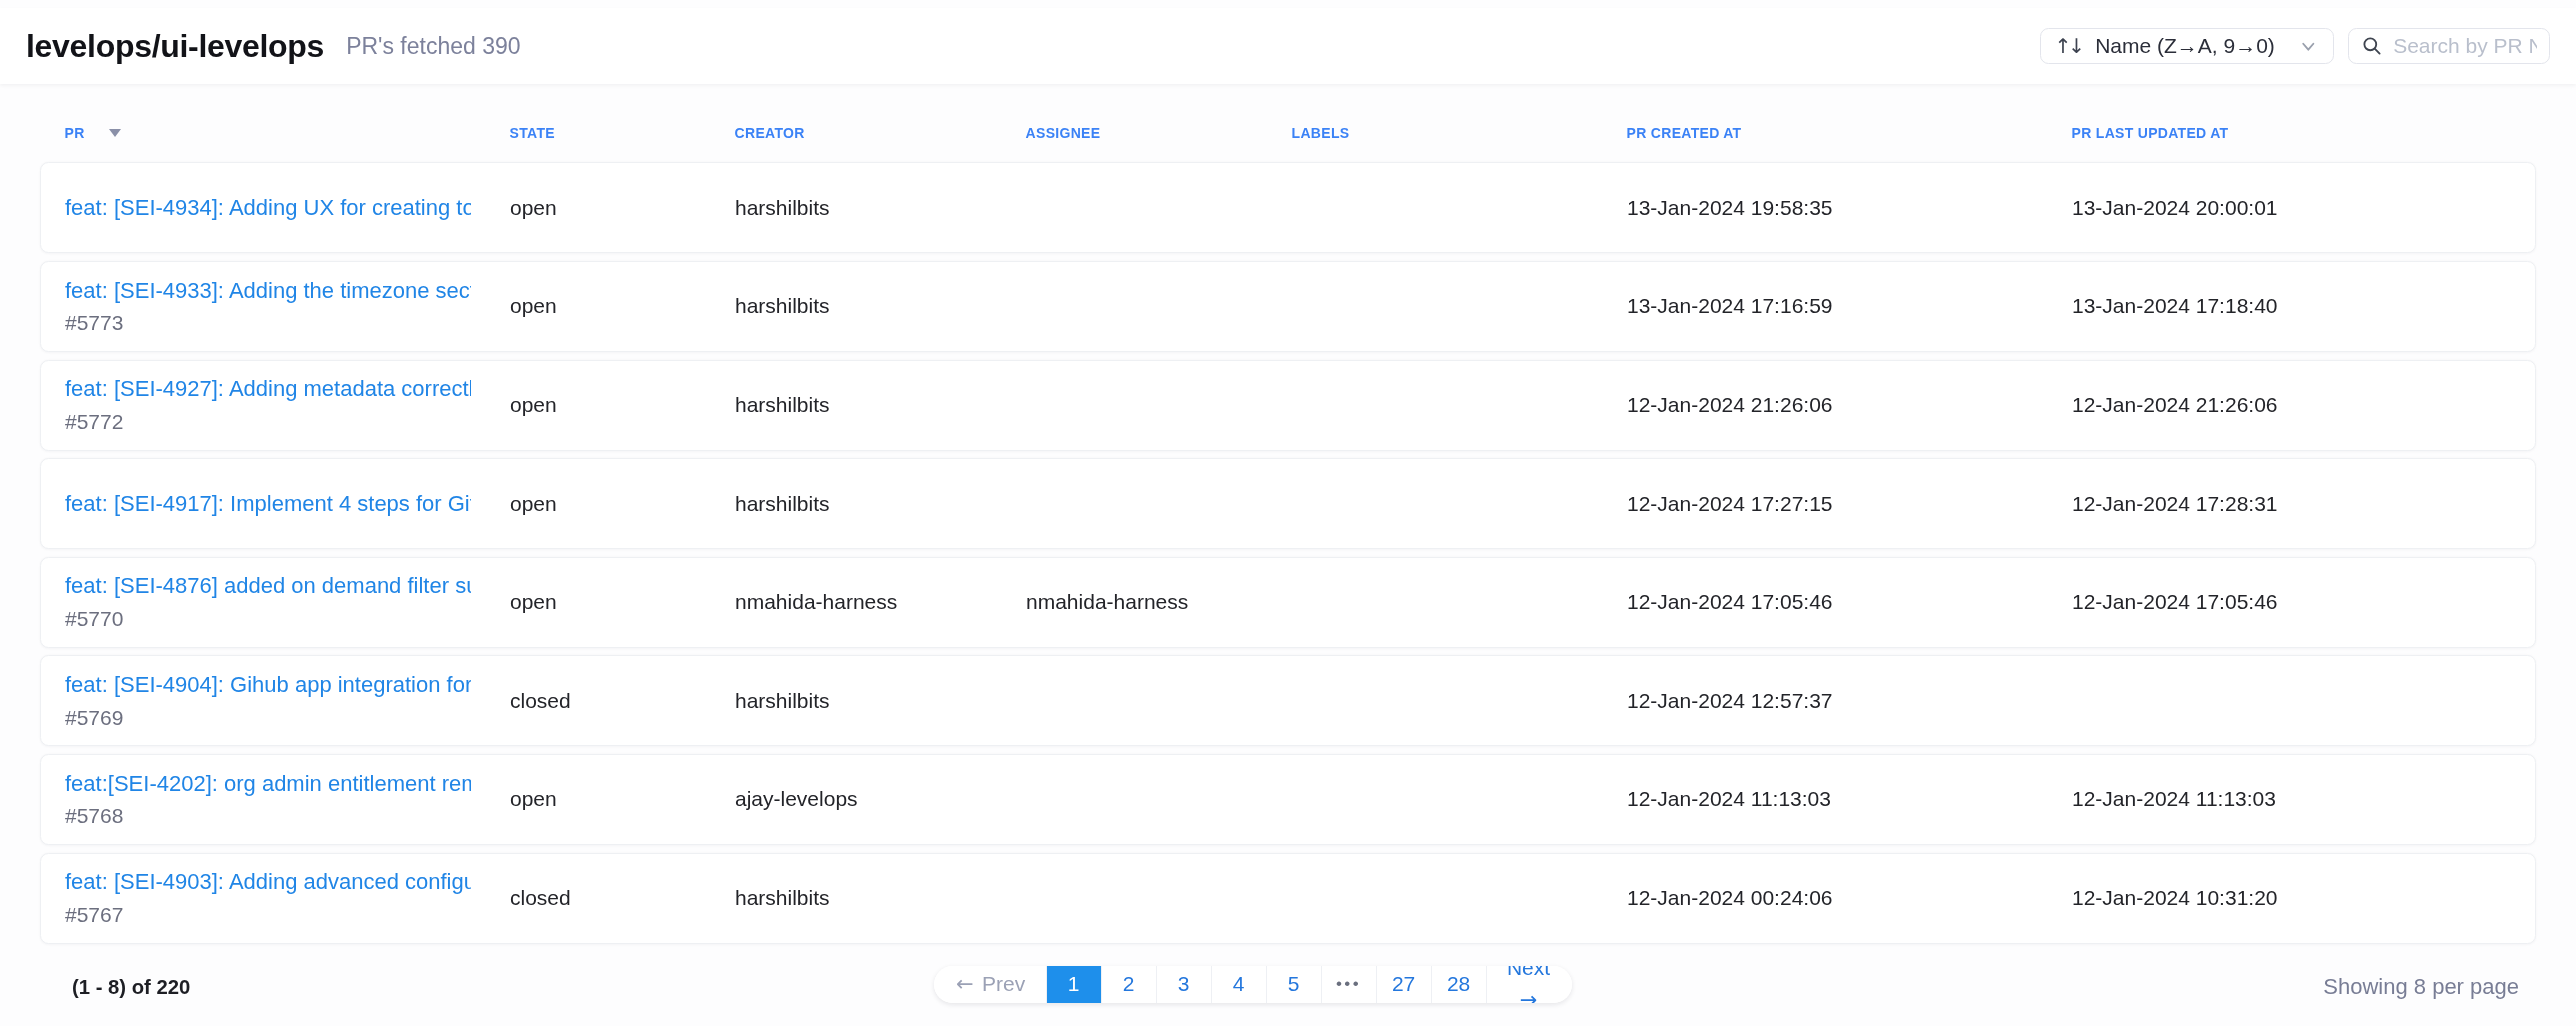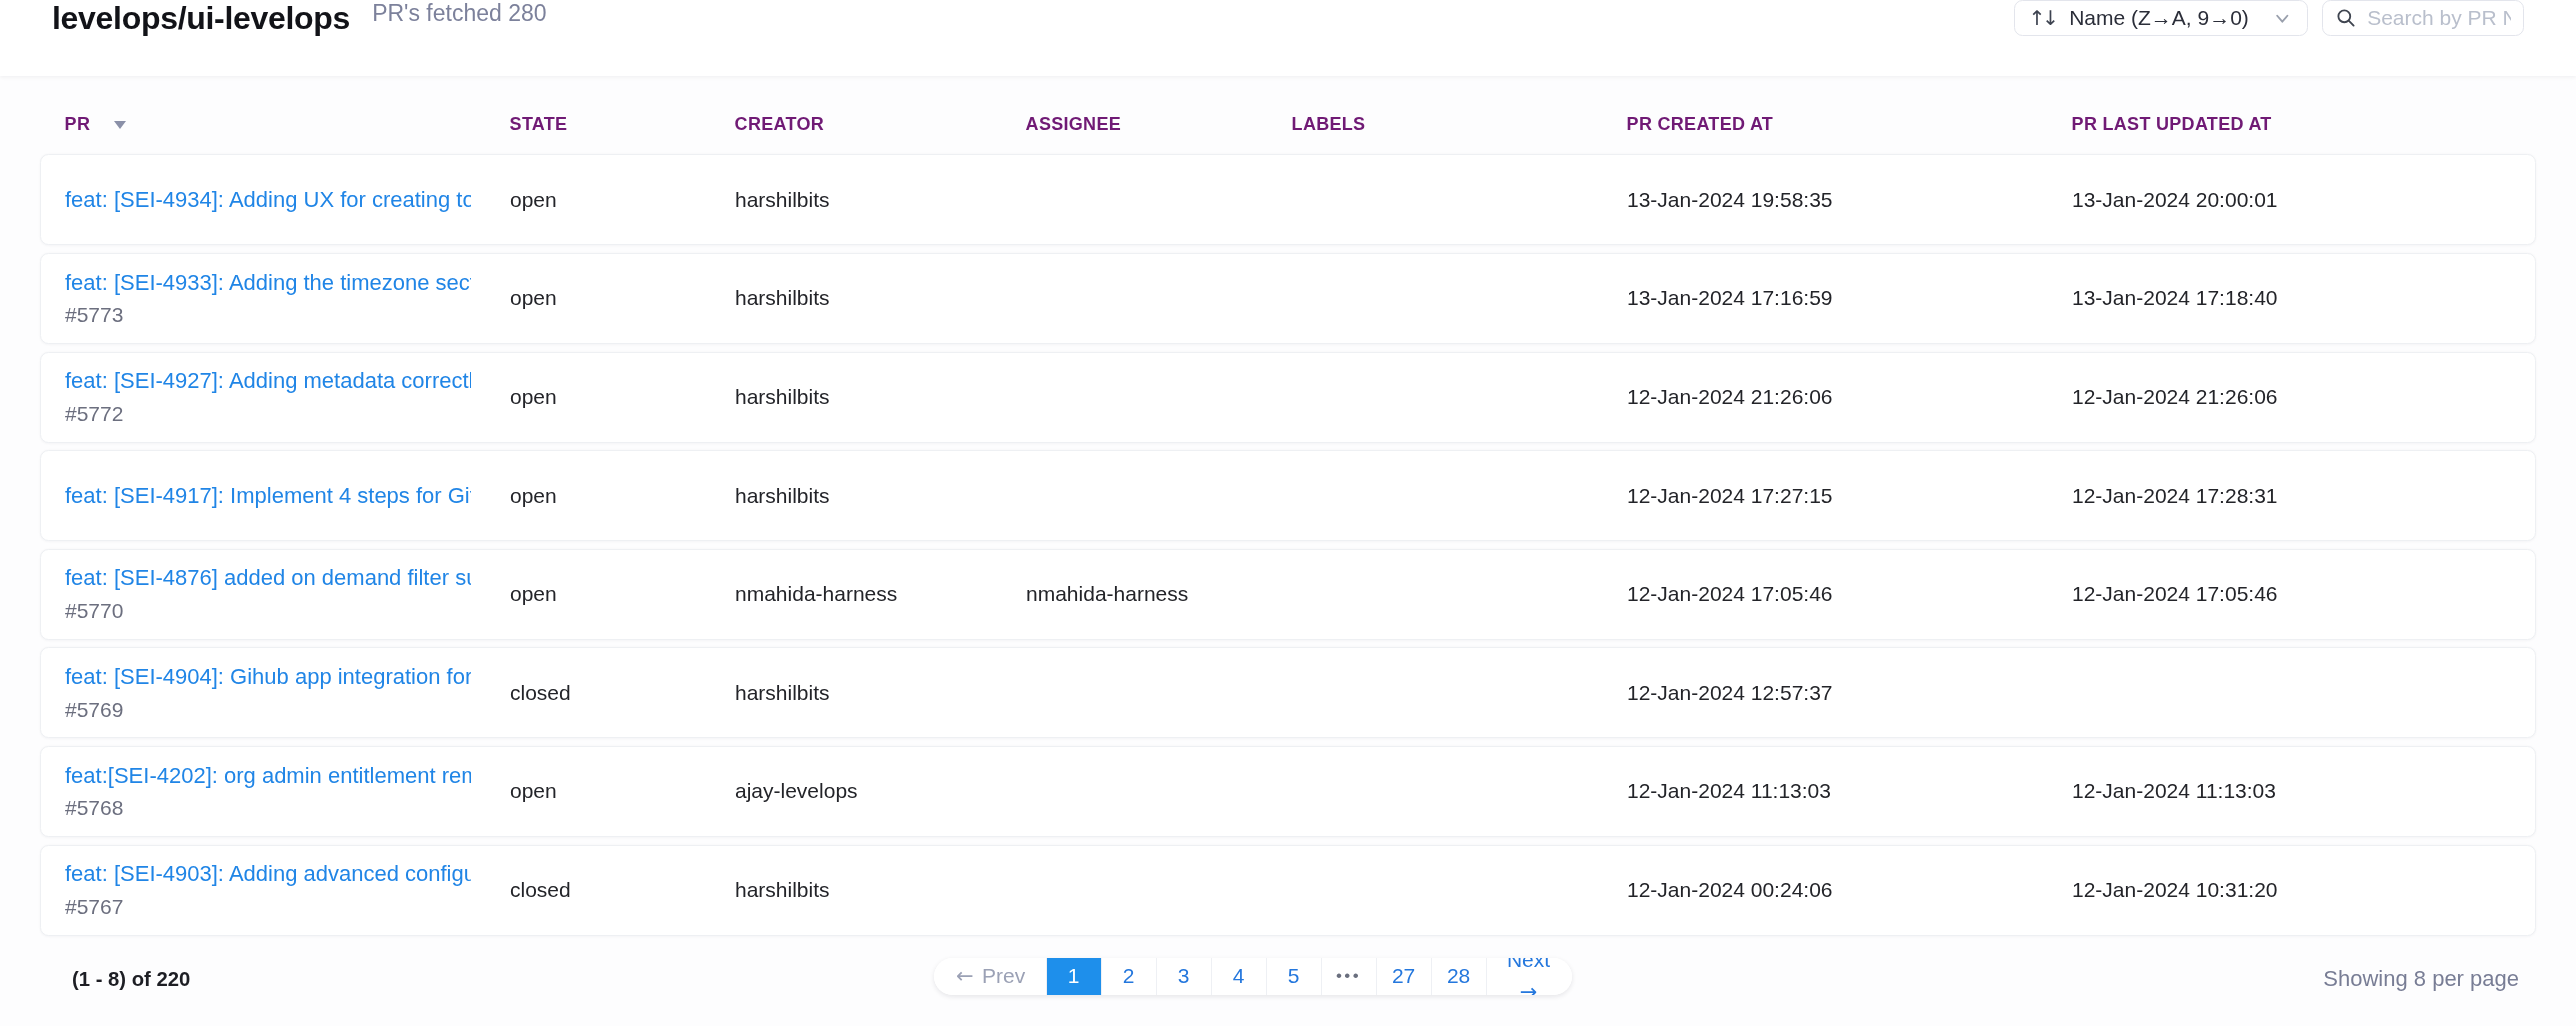--- a/index.html
+++ b/index.html
@@ -1,22 +1,22 @@
 <!DOCTYPE html>
 <html style="font-size:13.5px"><head>
 <meta charset="utf-8">
 <style>
   * { margin:0; padding:0; box-sizing:border-box; }
   html,body { width:2576px; height:1026px; background:#fdfdfe; overflow:hidden;
     font-family:"Liberation Sans","DejaVu Sans",sans-serif; }
 
   
   .topbar { position:relative; height:76px; background:#ffffff;
-    box-shadow:0 1.7px 4.2px rgba(20,24,40,0.06); display:flex; align-items:flex-start;
-    padding:0 52px; z-index:5; }
+    box-shadow:0 1.7px 4.2px rgba(20,24,40,0.06); display:flex; align-items:center;
+    padding:0 26px; z-index:5;margin-top:8px; }
   .page-title { font-size:32px; font-weight:700; color:#121318; letter-spacing:-0.3px; }
   .page-subtitle { font-size:23px; color:#7c819b; margin-left:22px; }
   .topbar-right { margin-left:auto; display:flex; align-items:center; gap:14.4px; }
 
   .sort-btn { display:flex; align-items:center; gap:12px; height:36px; padding:0 15.2px 0 13.5px;
     background:#fff; border:0.8px solid #e3e5ec; border-radius:8.5px; cursor:pointer; }
   .sort-arrows { font-size:20.3px; color:#3d4350; letter-spacing:-3.4px; margin-right:1.7px;
     font-family:"DejaVu Sans",sans-serif; }
   .sort-label { font-size:21px; color:#2b2e39; }
   .chev { margin-left:12px; display:flex; align-items:center; }
@@ -25,21 +25,21 @@
     background:#fff; border:0.8px solid #e3e5ec; border-radius:8.5px; padding:0 12px; }
   .search-box input { border:none; outline:none; width:100%; font-size:21px; color:#2b2e39;
     font-family:inherit; background:transparent; }
   .search-box input::placeholder { color:#b9bfcc; }
 
   
   .grid-cols { display:grid; grid-template-columns:445px 225px 291px 266px 335px 445px 1fr;
     align-items:center; }
   .table-wrap { padding:0 40px; }
   .thead { margin-top:36px; padding-left:24.6px; height:25.4px; }
-  .th { font-size:18px; font-weight:700; color:#701a75; letter-spacing:0.3px; text-transform:uppercase;
+  .th { font-size:14px; font-weight:700; color:#3b82f6; letter-spacing:0.3px; text-transform:uppercase;
     display:flex; align-items:center; gap:24px; }
   .caret-down { width:0; height:0; border-left:6.8px solid transparent; border-right:6.8px solid transparent;
     border-top:8.5px solid #8a90a8; display:inline-block; }
 
   .rows { margin-top:17px; }
   .row-card { background:#ffffff; border:0.8px solid #eef0f3; border-radius:8.5px; height:91px;
     padding-left:24px; margin-bottom:7.6px; box-shadow:0 0.8px 2.5px rgba(16,24,40,0.04); cursor:pointer; }
   .pr-cell { display:flex; flex-direction:column; justify-content:center; gap:7.6px; }
   .pr-title { font-size:22px; color:#2085e6; text-decoration:none; white-space:nowrap;
     overflow:hidden; max-width:406px; }
@@ -60,21 +60,21 @@
   .page-next { padding:0 22px 0 20.3px; gap:8.5px; }
   .page-active { background:#1e8feb; color:#ffffff; }
   .page-dots { color:#6a6f7e; font-size:17px; letter-spacing:2.5px; }
   .arrow-glyph { font-family:"DejaVu Sans",sans-serif; font-size:21px; }
 </style>
 </head>
 <body>
 
 <div class="topbar">
   <div class="page-title">levelops/ui-levelops</div>
-  <div class="page-subtitle">PR's fetched 280</div>
+  <div class="page-subtitle">PR's fetched 390</div>
 
   <div class="topbar-right">
     <div class="sort-btn">
       <span class="sort-arrows">↑↓</span>
       <span class="sort-label">Name (Z→A, 9→0)</span>
       <span class="chev">
         <svg width="18.6" height="18.6" viewBox="0 0 22 22">
             <polyline points="5,8 11,15 17,8" fill="none" stroke="#9aa0ad" stroke-width="2.2" stroke-linecap="round" stroke-linejoin="round"></polyline>
           </svg>
       </span>

